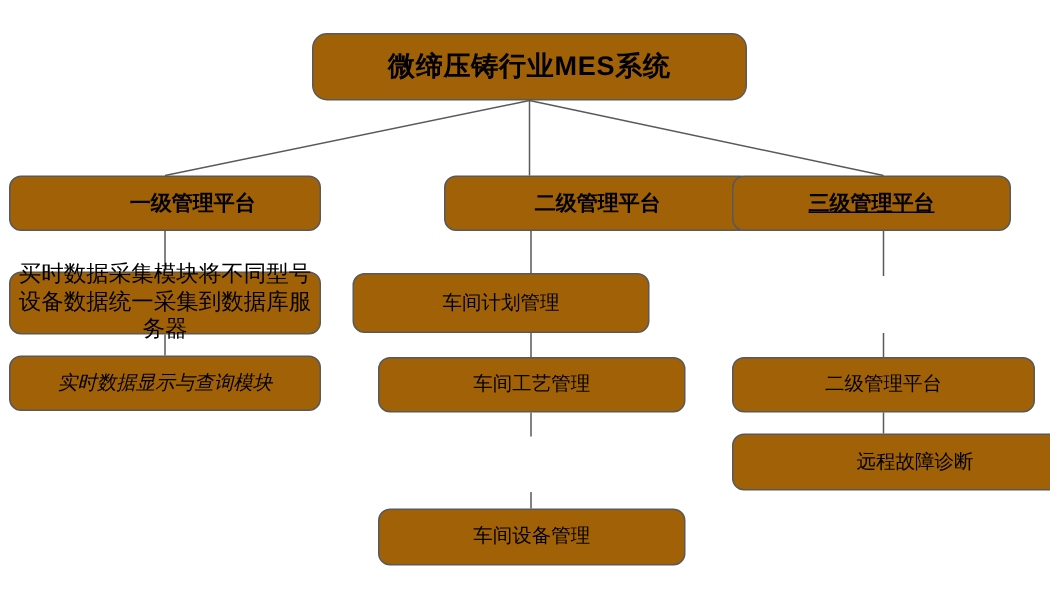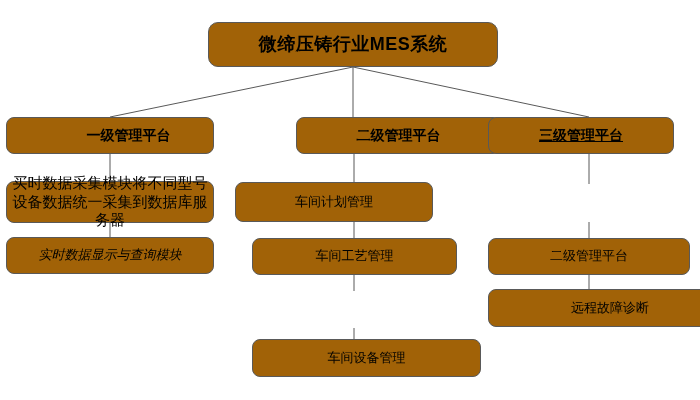--- a/index.html
+++ b/index.html
@@ -57,21 +57,21 @@
   .n-h0   { left: 6px;   top: 117px; width: 208px; height: 37px; padding-left: 41px; }
   .n-h1   { left: 252px; top: 117px; width: 205px; height: 37px; margin-left: 44px; }
   .n-h2   { left: 488px; top: 117px; width: 186px; height: 37px; text-decoration: underline; }
 
   .n-c00  { left: 6px;   top: 181px; width: 208px; height: 42px; }
   .n-c01  { left: 6px;   top: 237px; width: 208px; height: 37px; font-style: italic; }
 
   .n-c10  { left: 235px; top: 182px; width: 198px; height: 40px; }
   .n-c11  { left: 252px; top: 238px; width: 205px; height: 37px; }
   .n-c12  { left: 252px; top: 291px; width: 205px; height: 37px; }
-  .n-c13  { left: 252px; top: 339px; width: 229px; height: 38px; }
+  .n-c13  { left: 252px; top: 339px; width: 205px; height: 38px; font-family: Liberation Mono, monospace; }
 
   .n-c20  { left: 488px; top: 184px; width: 202px; height: 38px; }
   .n-c21  { left: 488px; top: 238px; width: 202px; height: 37px; }
   .n-c22  { left: 488px; top: 289px; width: 244px; height: 38px; }
 </style>
 </head>
 <body>
 
 <div class="canvas">
 

